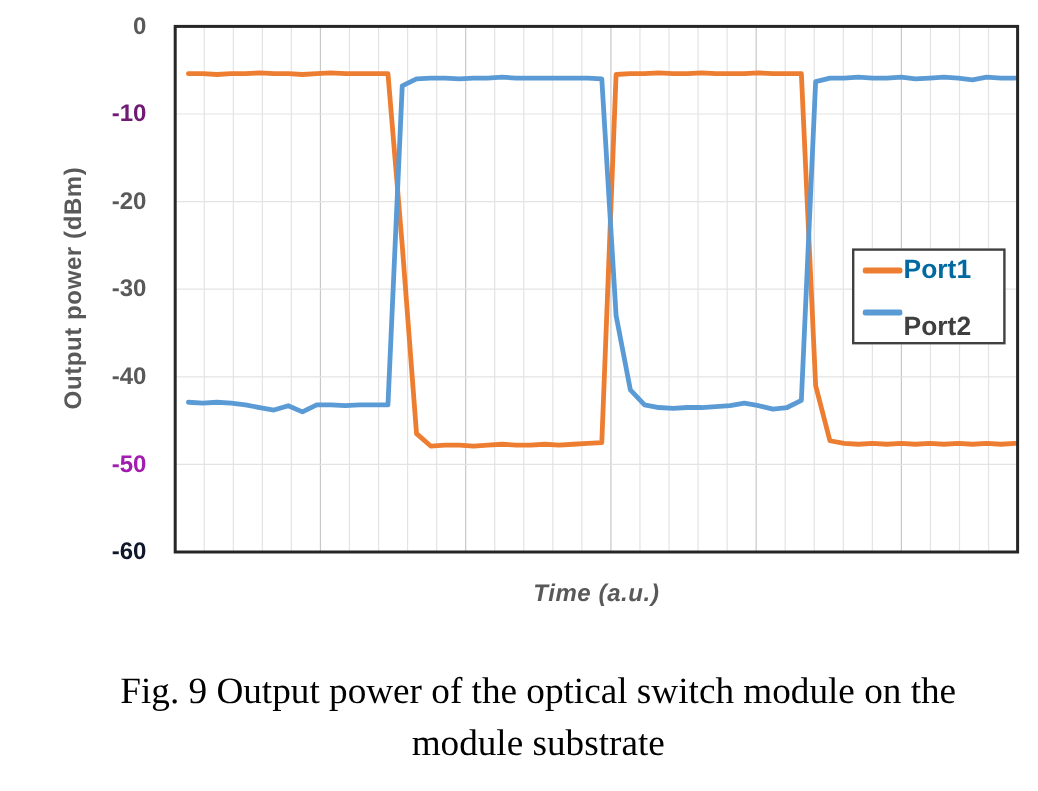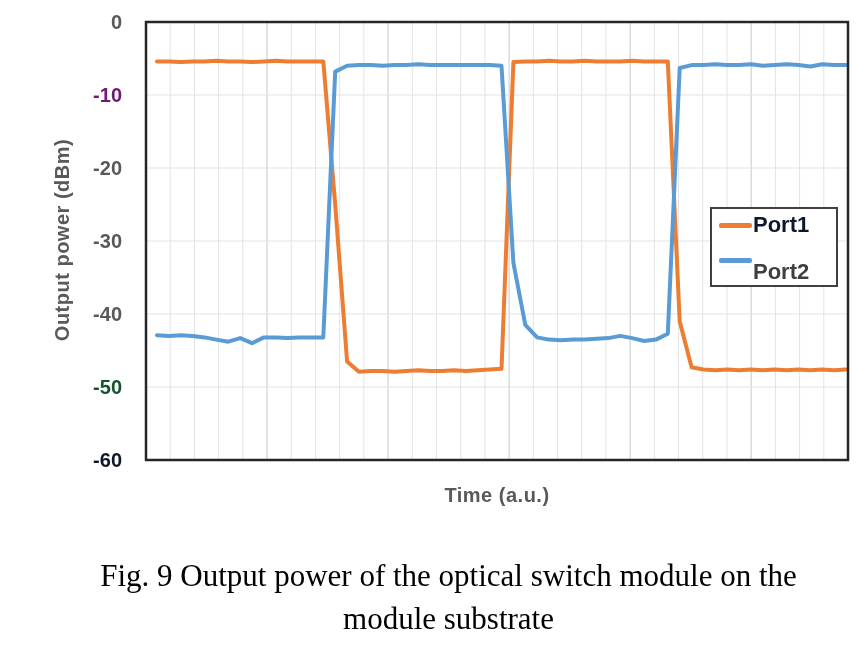--- a/index.html
+++ b/index.html
@@ -13,21 +13,21 @@
     position:absolute;left:40px;width:82px;text-align:right;
     font-size:20px;font-weight:700;color:#595959;line-height:24px;height:24px;
   }
   .ytitle{
     position:absolute;left:62px;top:240px;
     transform:translate(-50%,-50%) rotate(-90deg);
     font-size:20px;font-weight:700;color:#595959;white-space:nowrap;letter-spacing:.5px;
   }
   .xtitle{
     position:absolute;left:146px;top:484px;width:702px;text-align:center;
-    font-size:20px;font-weight:700;color:#595959;letter-spacing:.5px;
+    font-size:20px;font-weight:700;color:#595959;letter-spacing:.5px;font-style:italic;
   }
   .legend{
     position:absolute;left:710px;top:207px;width:128px;height:80px;
     background:#ffffff;border:2px solid #404040;box-sizing:border-box;
     display:flex;flex-direction:column;justify-content:space-around;
     padding:4px 4px 4px 7px;
   }
   .legend-row{display:flex;align-items:center;}
   .swatch{display:inline-block;width:33px;height:5px;border-radius:2px;flex:0 0 auto;}
   .legend-label{
@@ -85,32 +85,32 @@
       <polyline id="line-1" fill="none" stroke-width="4" stroke-linejoin="round" stroke-linecap="round" points="157.0,335.2 168.9,335.9 180.8,335.2 192.6,335.9 204.5,337.4 216.4,339.6 228.3,341.7 240.2,338.1 252.0,343.2 263.9,337.4 275.8,337.4 287.7,338.1 299.6,337.4 311.4,337.4 323.3,337.4 335.2,71.6 347.1,65.8 358.9,65.1 370.8,65.1 382.7,65.8 394.6,65.1 406.5,65.1 418.3,64.3 430.2,65.1 442.1,65.1 454.0,65.1 465.9,65.1 477.7,65.1 489.6,65.1 501.5,65.8 513.4,262.9 525.3,324.9 537.1,337.4 549.0,339.6 560.9,340.3 572.8,339.6 584.7,339.6 596.5,338.8 608.4,338.1 620.3,335.9 632.2,338.1 644.1,341.0 655.9,339.6 667.8,333.7 679.7,68.0 691.6,65.1 703.4,65.1 715.3,64.3 727.2,65.1 739.1,65.1 751.0,64.3 762.8,65.8 774.7,65.1 786.6,64.3 798.5,65.1 810.4,66.5 822.2,64.3 834.1,65.1 846.0,65.1" stroke="#5B9BD5"></polyline>
       <rect id="plot-border" x="146" y="22" width="702" height="438" fill="none" stroke-width="2.5" stroke="#262626"></rect>
     </svg>
 
     <div id="yticks">
         <span class="ytick" style="top: 10px; color: rgb(89, 89, 89);">0</span>
         <span class="ytick" style="top: 83px; color: #701a75;">-10</span>
         <span class="ytick" style="top: 156px; color: rgb(89, 89, 89);">-20</span>
         <span class="ytick" style="top: 229px; color: rgb(89, 89, 89);">-30</span>
         <span class="ytick" style="top: 302px; color: rgb(89, 89, 89);">-40</span>
-        <span class="ytick" style="top: 375px; color: #14532d;">-50</span>
+        <span class="ytick" style="top: 375px; color: #a21caf;">-50</span>
         <span class="ytick" style="top: 448px; color: #0f172a;">-60</span>
       </div>
 
     <div class="ytitle" style="color: rgb(89, 89, 89);">Output power (dBm)</div>
 
     <div class="xtitle" style="color: rgb(89, 89, 89);">Time (a.u.)</div>
 
     <div class="legend" id="legend" style="border-color: rgb(64, 64, 64);">
       <div class="legend-row">
         <span class="swatch" style="background: rgb(237, 125, 49);"></span>
-        <span class="legend-label" style="color: #0f172a;">Port1</span>
+        <span class="legend-label" style="color: #0369a1;">Port1</span>
       </div>
       <div class="legend-row">
         <span class="swatch" style="background: rgb(91, 155, 213);"></span>
         <span class="legend-label" style="color: rgb(63, 63, 63); margin-top: 23px;">Port2</span>
       </div>
     </div>
   </div>
 
   <div class="caption" style="color: rgb(0, 0, 0); padding-left: 16px;">
     <div>Fig. 9 Output power of the optical switch module on the</div>

